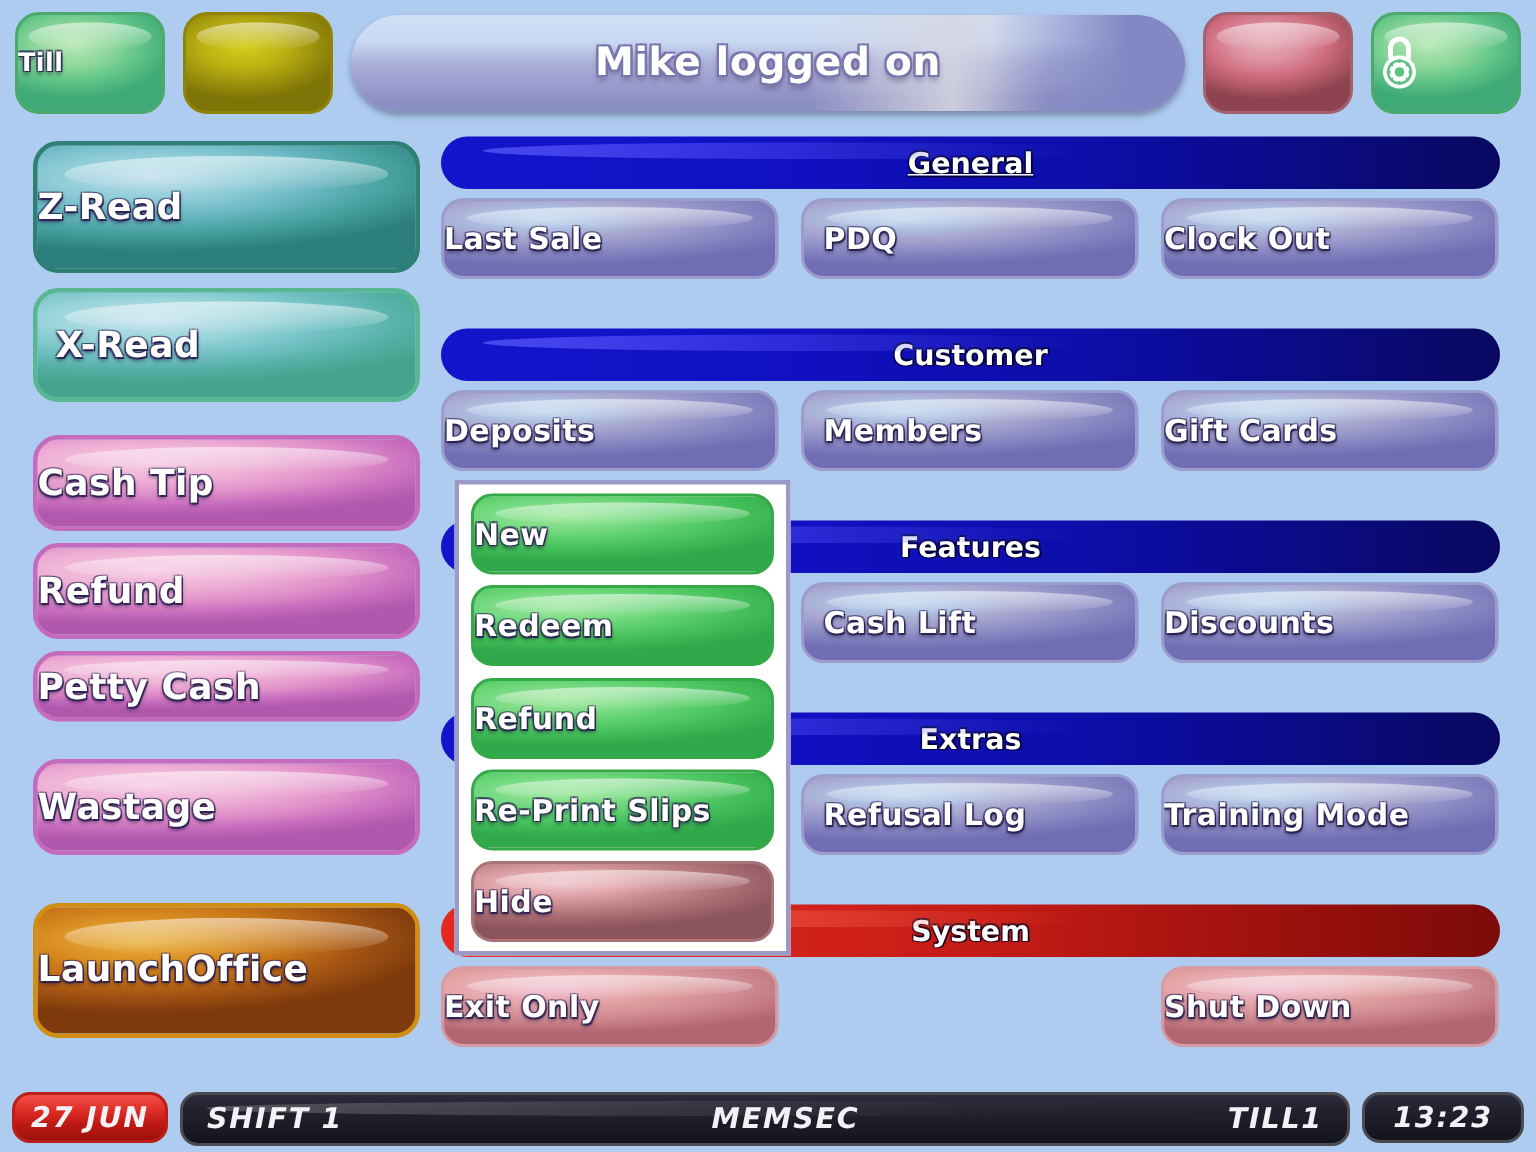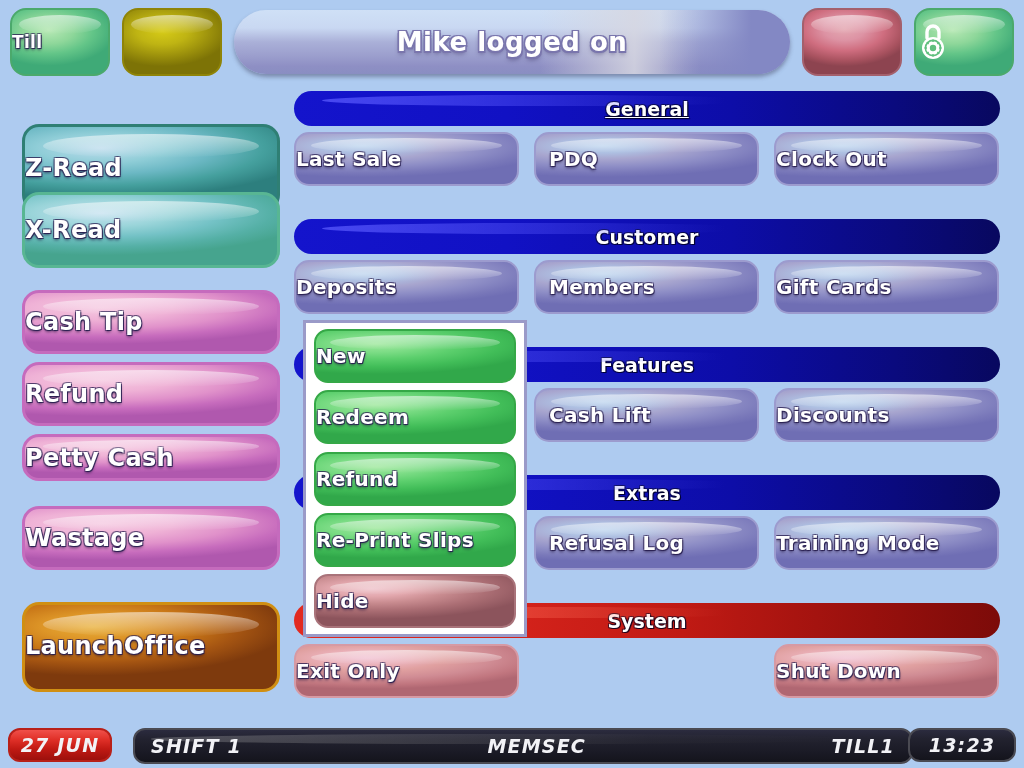--- a/index.html
+++ b/index.html
@@ -128,26 +128,26 @@
   .sb {
     position: absolute;
     left: 0; width: 258px;
     border-radius: 17px;
     font-size: 24px;
   }
   .sb-teal-dark {
     background:
       radial-gradient(ellipse 85% 60% at 30% 26%, #bddced 0%, #8fcdd7 30%, #6cb8c4 52%, #45a09e 76%, #2d7f7e 100%);
     border: 3px solid #2f7f74;
-    margin-top: 30px;
   }
   .sb-teal-light {
     background:
       radial-gradient(ellipse 85% 60% at 30% 26%, #c6e2f0 0%, #9bd5da 32%, #74c2c6 56%, #55b0a6 80%, #46a48e 100%);
     border: 3px solid #58b693;
+    padding-left: 12px;
   }
   .sb-pink {
     background:
       radial-gradient(ellipse 90% 62% at 30% 26%, #f3c3de 0%, #eeb0d6 30%, #e08cc8 56%, #c濃 0%, #c06cbb 78%, #ab56ae 100%);
     border: 3px solid #c169bb;
   }
   .sb-pink {
     background:
       radial-gradient(ellipse 90% 62% at 30% 26%, #f5c8e0 0%, #efb2d6 32%, #e091ca 58%, #c76cbd 80%, #b058ae 100%);
     border: 3px solid #c56bbd;
@@ -272,21 +272,21 @@
     letter-spacing: 1.2px;
     overflow: hidden;
   }
   #status-date {
     left: 8px; width: 104px;
     justify-content: center;
     background: linear-gradient(to bottom, #f0504a 0%, #e03028 32%, #c21a14 62%, #9c100c 100%);
     border: 2px solid #b82019;
   }
   #status-main {
-    left: 133px; width: 780px;
+    left: 120px; width: 780px;
     background: linear-gradient(to bottom, #2b2b3e 0%, #22222f 30%, #1a1a25 70%, #14141c 100%);
     border: 2px solid #4a4a52;
     padding: 16px 16px;
   }
   #status-main::before{
     content:"";
     position:absolute;
     left:2%; top:14%;
     width:92%; height:30%;
     background: linear-gradient(to right, rgba(190,190,190,.30), rgba(120,120,120,.05) 70%, rgba(120,120,120,0));

